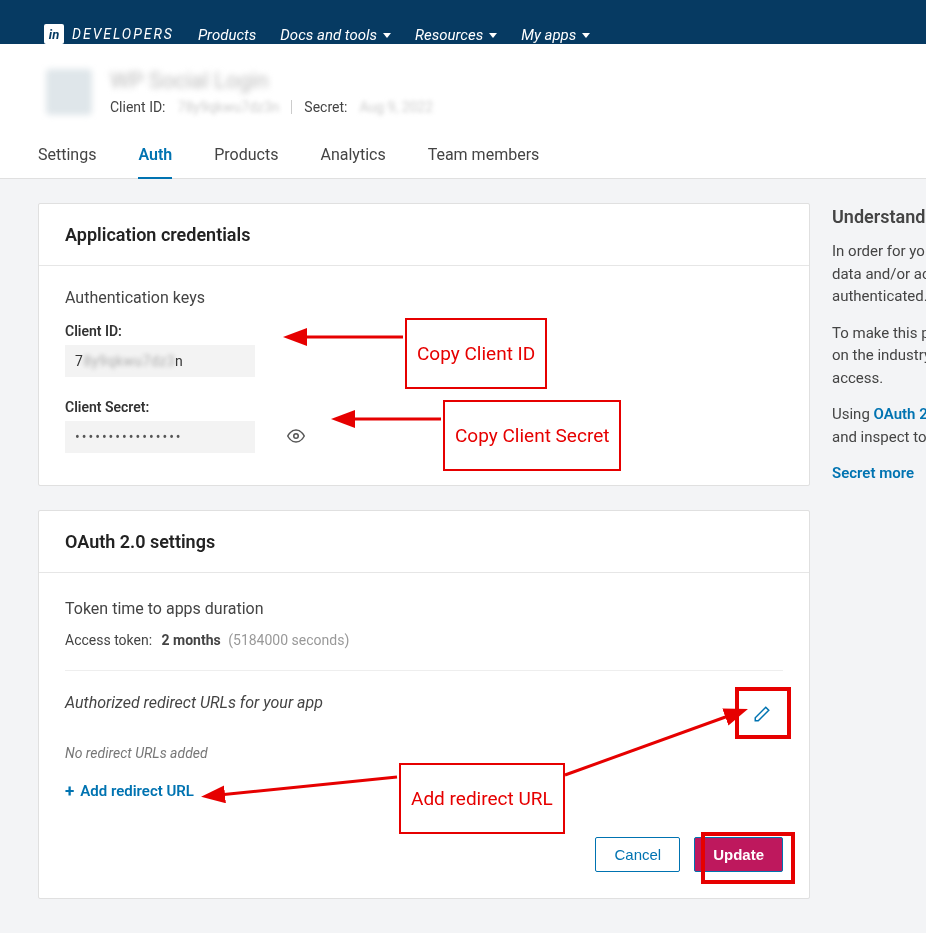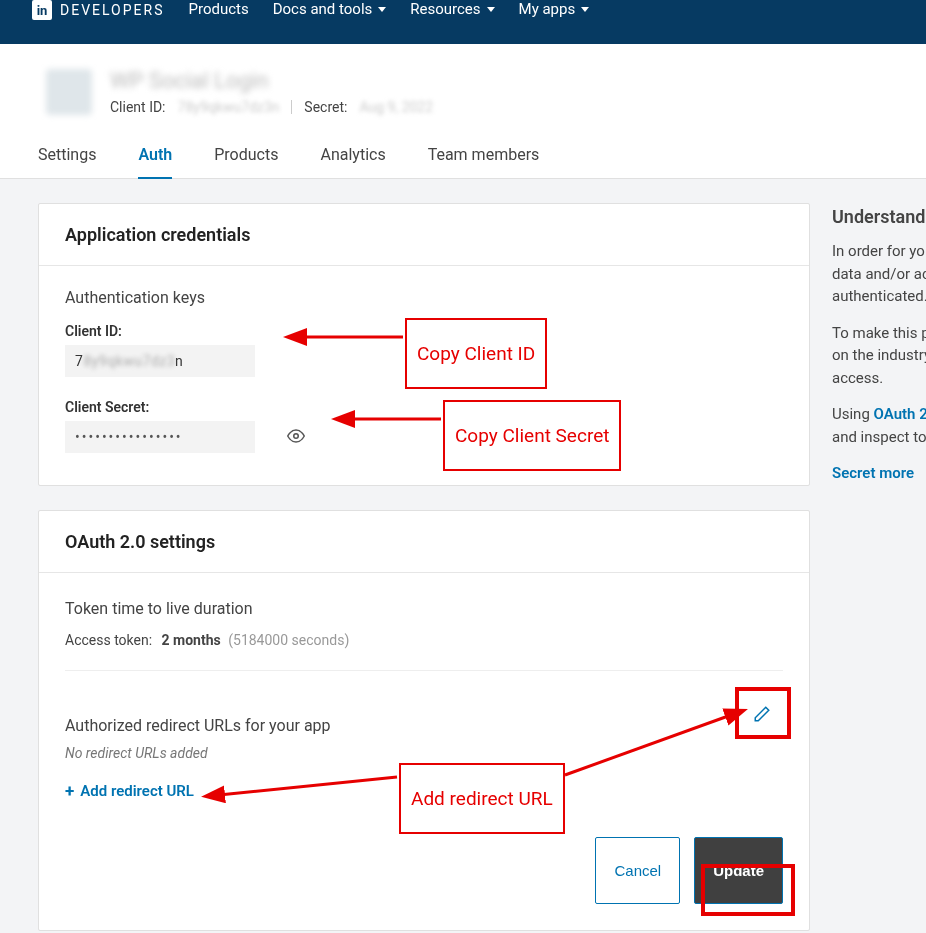--- a/index.html
+++ b/index.html
@@ -1,19 +1,19 @@
 <!DOCTYPE html>
 <html><head>
 <meta charset="utf-8">
 <style>
   * { box-sizing: border-box; margin: 0; padding: 0; }
   body { font-family: -apple-system, BlinkMacSystemFont, "Segoe UI", Roboto, Helvetica, Arial, sans-serif; font-size: 14px; color: #333; background: #fff; width: 926px; }
   
   
-  .topnav { background: #0a3e66; background: linear-gradient(#063a62,#063a62); height: 44px; display: flex; align-items: flex-start; gap: 24px; padding: 0 32px; color: #fff; font-size: 15px; }
+  .topnav { background: #0a3e66; background: linear-gradient(#063a62,#063a62); height: 44px; display: flex; align-items: flex-end; gap: 24px; padding: 0 44px; color: #fff; font-size: 15px; font-style: italic; }
   .logo-box { display: flex; align-items: center; gap: 8px; }
   .in-logo { width: 20px; height: 20px; background: #fff; border-radius: 2px; color: #063a62; font-weight: bold; font-size: 13px; display:flex; align-items:center; justify-content:center; }
   .logo-text { letter-spacing: 2px; font-size: 14px; font-weight: 400; }
   .nav-item { display:flex; align-items:center; gap:6px; cursor:pointer; color:#fff; }
   .nav-item:first-of-type { margin-left: 80px; }
   .caret-down { width:0; height:0; border-left:4px solid transparent; border-right:4px solid transparent; border-top:5px solid #fff; }
   
   
   .app-header { padding: 24px 46px 0 46px; }
   .app-header-row { display:flex; align-items:center; gap: 18px; }
@@ -39,31 +39,31 @@
   .section-title { font-size:16px; color:#444; margin-bottom: 16px; }
   .field-label { font-size:14px; font-weight:600; color:#333; margin-bottom:6px; }
   .field-input { background:#f3f3f3; border:none; padding: 8px 10px; width: 190px; font-size:14px; font-family:inherit; color:#555; letter-spacing:0.5px; }
   .field-input.blur-part { color:#888; }
   .field-row { display:flex; align-items:center; gap: 18px; margin-bottom: 22px; }
   
   .eye-icon { cursor:pointer; }
   
   .oauth-divider { height:1px; background:#eee; margin: 22px 0; }
   
-  .redirect-head { display:flex; align-items:flex-end; justify-content:space-between; }
+  .redirect-head { display:flex; align-items:flex-start; justify-content:space-between;font-style:italic; }
   .redirect-title { font-size:16px; color:#444; }
   .edit-btn { width:42px; height:42px; display:flex; align-items:center; justify-content:center; cursor:pointer; }
   .no-urls { font-style:italic; color:#777; font-size:14px; margin-top:10px; }
   .add-link { display:flex; align-items:center; gap:6px; color:#0073b1; font-weight:600; margin-top: 20px; cursor:pointer; font-size:15px;}
   .plus { font-size:17px; font-weight:700; }
   
   .btn-row { display:flex; justify-content:flex-end; gap: 14px; margin-top: 36px; }
-  .btn { padding: 24px 18px; font-size:15px; border-radius:2px; cursor:pointer; }
+  .btn { padding: 8px 18px; font-size:15px; border-radius:2px; cursor:pointer; }
   .btn-cancel { background:#fff; border:1px solid #0073b1; color:#0073b1; }
-  .btn-update { background:#404040; border:1px solid #0073b1; color:#fff; font-weight:600; }
+  .btn-update { background:#be185d; border:1px solid #0073b1; color:#fff; font-weight:600; }
   
   .col-right { flex: 1; color:#444; font-size:15px; line-height:1.5; overflow:hidden; white-space:nowrap; }
   .sidebar-title { font-size:18px; font-weight:600; margin-bottom:10px; }
   .sidebar p { margin-bottom:14px; }
   .oauth-link { color:#0073b1; font-weight:600; }
   .learn-link { color:#0073b1; font-weight:600; cursor:pointer; }
   
   
   .annot-box { position:absolute; border:2px solid #e60000; padding:22px 10px; color:#e60000; font-size:19px; background:#fff; white-space:nowrap; }
   .annot-arrow { position:absolute; }
@@ -157,21 +157,21 @@
 
       <div class="annot-box" style="top:196px; left:404px;">Copy Client Secret</div>
       <svg class="annot-arrow arrow-svg" style="position:absolute; top:206px; left:302px;" width="100" height="18">
         <line x1="100" y1="9" x2="8" y2="9" stroke="#e60000" stroke-width="3" marker-end="url(#ah1)"></line>
       </svg>
     </div>
 
     <div class="card">
       <div class="card-header">OAuth 2.0 settings</div>
       <div class="card-body" style="padding-top:26px;">
-        <div class="section-title" style="margin-bottom:14px;">Token time to live duration</div>
+        <div class="section-title" style="margin-bottom:14px;">Token time to apps duration</div>
         <div style="font-size:14px; color:#444;">
           <span>Access token:</span>
           <strong style="margin-left:6px;">2 months</strong>
           <span style="color:#999; margin-left:4px;">(5184000 seconds)</span>
         </div>
 
         <div class="oauth-divider"></div>
 
         <div class="redirect-head">
           <div class="redirect-title">Authorized redirect URLs for your app</div>

